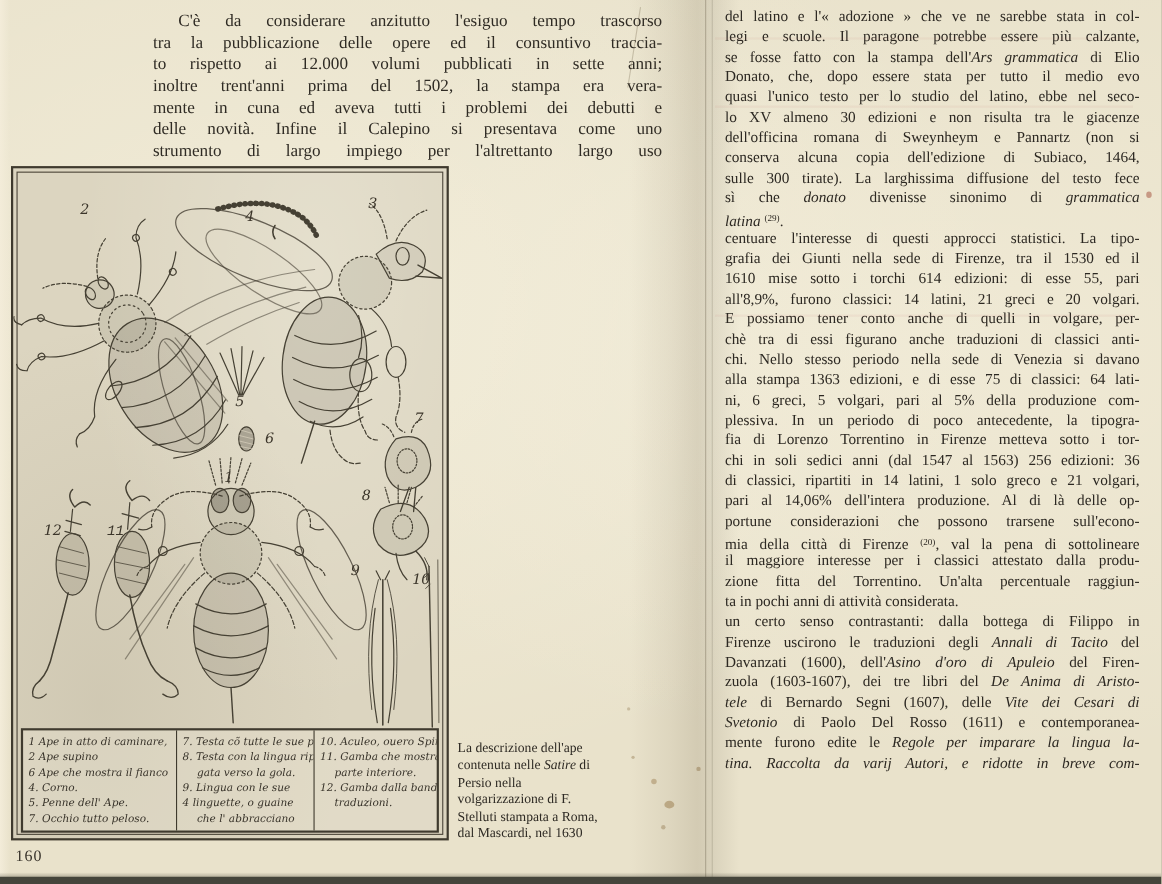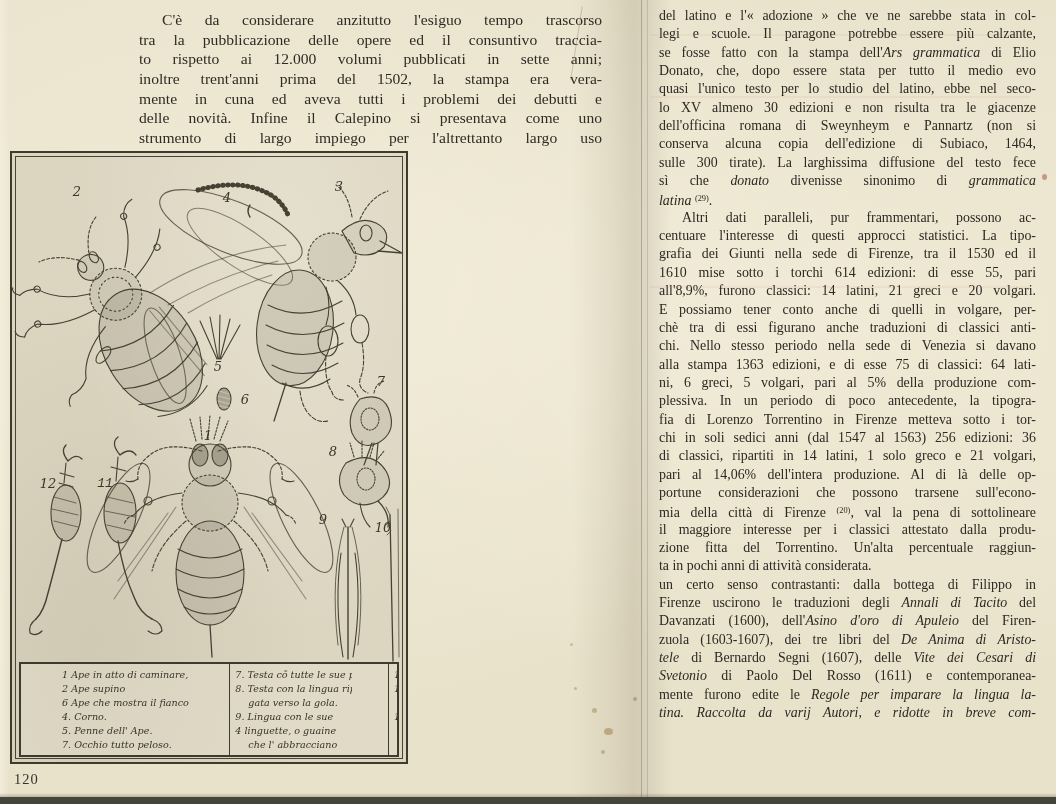--- a/index.html
+++ b/index.html
@@ -25,21 +25,21 @@
           background:
             radial-gradient(ellipse at 70% 15%, rgba(255,255,245,.25), rgba(0,0,0,0) 55%),
             radial-gradient(ellipse at 20% 80%, rgba(120,110,85,.12), rgba(0,0,0,0) 50%),
             #dcd5c0;}
   .figure::before{content:"";position:absolute;inset:3px;border:1px solid #4a4437;pointer-events:none;}
   .figure svg{position:absolute;left:0;top:0;}
   .fig-num{position:absolute;transform:translate(-50%,-50%);
            font-family:"DejaVu Serif",serif;font-style:italic;font-size:13px;color:#3b352a;}
   .legend{position:absolute;left:7px;right:7px;bottom:5px;height:91px;border:2px solid #3f3a2e;
           display:flex;background:rgba(235,229,211,.35);}
-  .legend-col{padding:4px 3px 14px 5px;overflow:hidden;margin-left:36px;}
+  .legend-col{padding:4px 3px 14px 5px;overflow:hidden;}
   .legend-col.c0{width:131px;}
   .legend-col.c1{width:116px;border-left:1.5px solid #3f3a2e;}
   .legend-col.c2{flex:1;border-left:1.5px solid #3f3a2e;}
   .legend-line{font-family:"DejaVu Serif",serif;font-style:italic;font-size:9.6px;
                line-height:13.9px;white-space:nowrap;color:#38332a;}
   .legend-line.cont{padding-left:13px;}
   
   .caption{position:absolute;left:416px;top:673px;width:160px;font-size:12.4px;color:#2e2a24;}
   .caption .tline{height:15.4px;line-height:15.4px;}
   .pageno{position:absolute;left:14px;top:771px;font-size:14.5px;color:#37322a;letter-spacing:1px;}
@@ -248,36 +248,43 @@
       <div class="legend-col c2">
           <div class="legend-line">10. Aculeo, ouero Spina</div>
           <div class="legend-line">11. Gamba che mostra la</div>
           <div class="legend-line cont">parte interiore.</div>
           <div class="legend-line">12. Gamba dalla banda—</div>
           <div class="legend-line cont">traduzioni.</div>
         </div>
     </div>
   </div>
 
-
-  <div class="pageno">120</div>
+  <div class="caption">
+      <div class="tline">La descrizione dell'ape</div>
+      <div class="tline">contenuta nelle <i>Satire</i> di</div>
+      <div class="tline">Persio nella</div>
+      <div class="tline">volgarizzazione di F.</div>
+      <div class="tline">Stelluti stampata a Roma,</div>
+      <div class="tline">dal Mascardi, nel 1630</div>
+    </div>
+
+  <div class="pageno">160</div>
 
   <div class="text-col right-body">
       <div class="tline just">del latino e l'« adozione » che ve ne sarebbe stata in col-</div>
       <div class="tline just">legi e scuole. Il paragone potrebbe essere più calzante,</div>
       <div class="tline just">se fosse fatto con la stampa dell'<i>Ars grammatica</i> di Elio</div>
       <div class="tline just">Donato, che, dopo essere stata per tutto il medio evo</div>
       <div class="tline just">quasi l'unico testo per lo studio del latino, ebbe nel seco-</div>
       <div class="tline just">lo XV almeno 30 edizioni e non risulta tra le giacenze</div>
       <div class="tline just">dell'officina romana di Sweynheym e Pannartz (non si</div>
       <div class="tline just">conserva alcuna copia dell'edizione di Subiaco, 1464,</div>
       <div class="tline just">sulle 300 tirate). La larghissima diffusione del testo fece</div>
       <div class="tline just">sì che <i>donato</i> divenisse sinonimo di <i>grammatica</i></div>
       <div class="tline"><i>latina</i> <sup>(29)</sup>.</div>
-      <div class="tline indent just">Altri dati paralleli, pur frammentari, possono ac-</div>
       <div class="tline just">centuare l'interesse di questi approcci statistici. La tipo-</div>
       <div class="tline just">grafia dei Giunti nella sede di Firenze, tra il 1530 ed il</div>
       <div class="tline just">1610 mise sotto i torchi 614 edizioni: di esse 55, pari</div>
       <div class="tline just">all'8,9%, furono classici: 14 latini, 21 greci e 20 volgari.</div>
       <div class="tline just">E possiamo tener conto anche di quelli in volgare, per-</div>
       <div class="tline just">chè tra di essi figurano anche traduzioni di classici anti-</div>
       <div class="tline just">chi. Nello stesso periodo nella sede di Venezia si davano</div>
       <div class="tline just">alla stampa 1363 edizioni, e di esse 75 di classici: 64 lati-</div>
       <div class="tline just">ni, 6 greci, 5 volgari, pari al 5% della produzione com-</div>
       <div class="tline just">plessiva. In un periodo di poco antecedente, la tipogra-</div>

